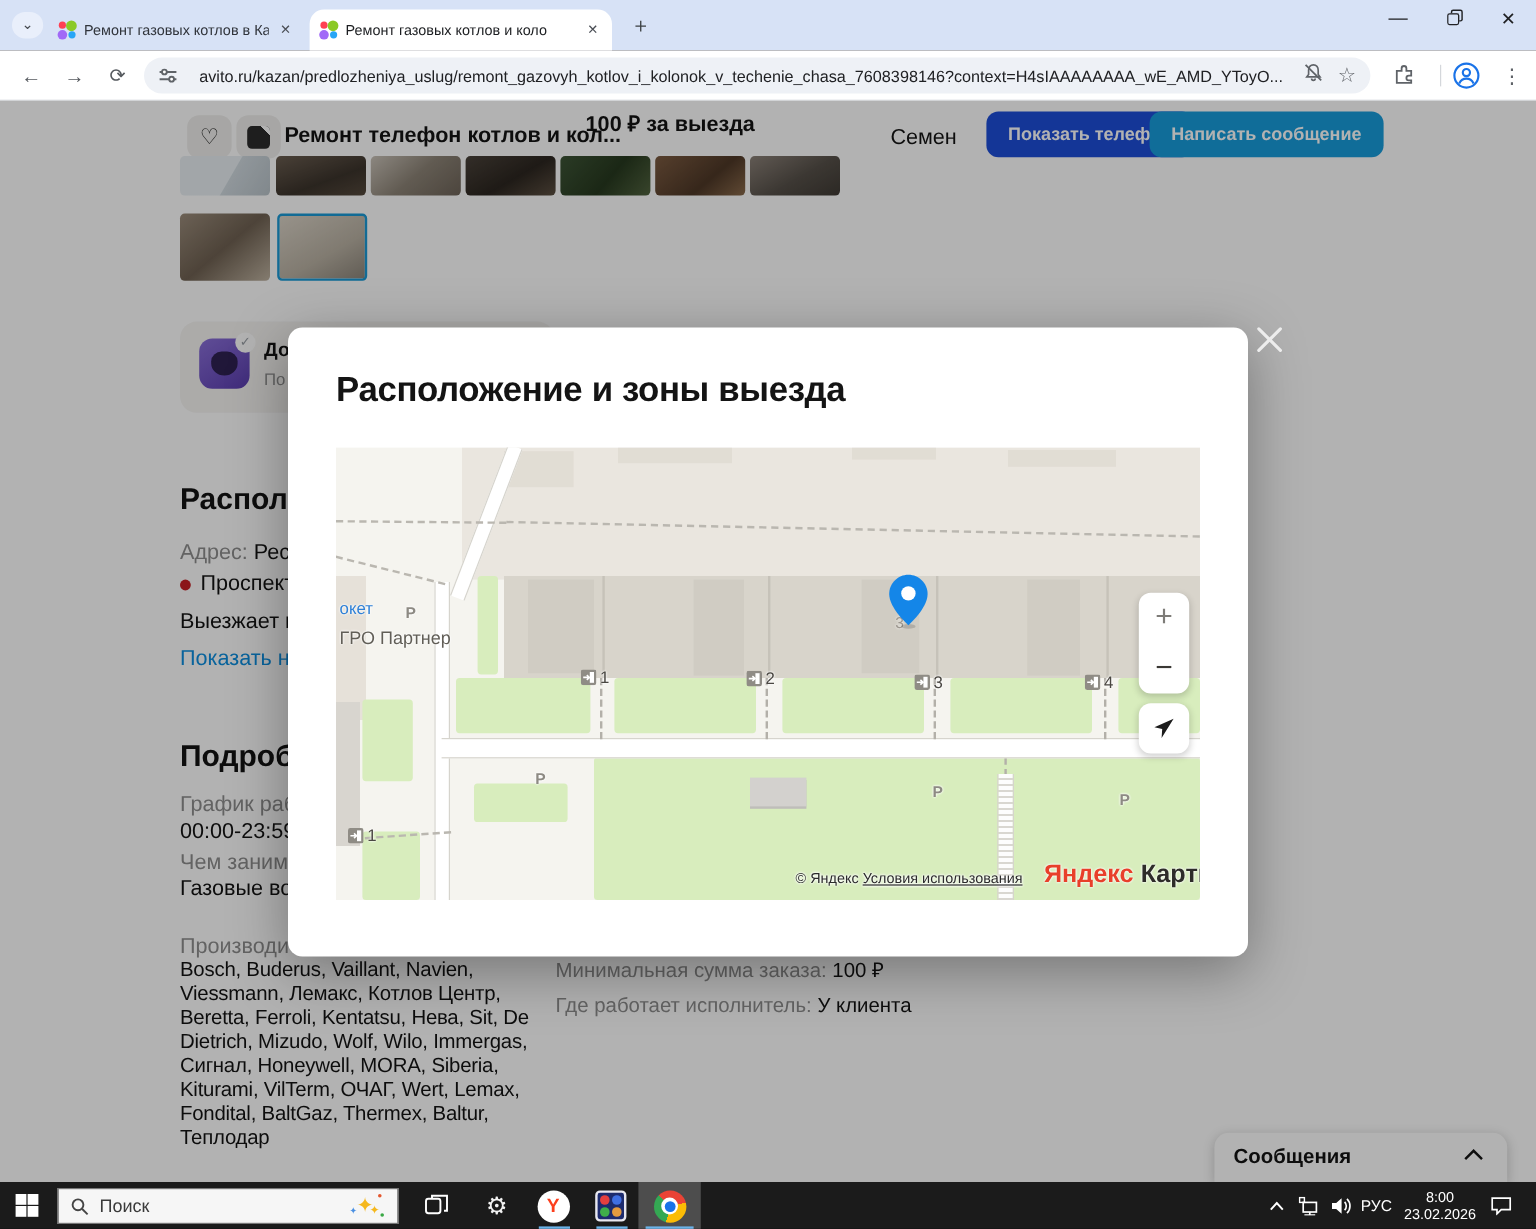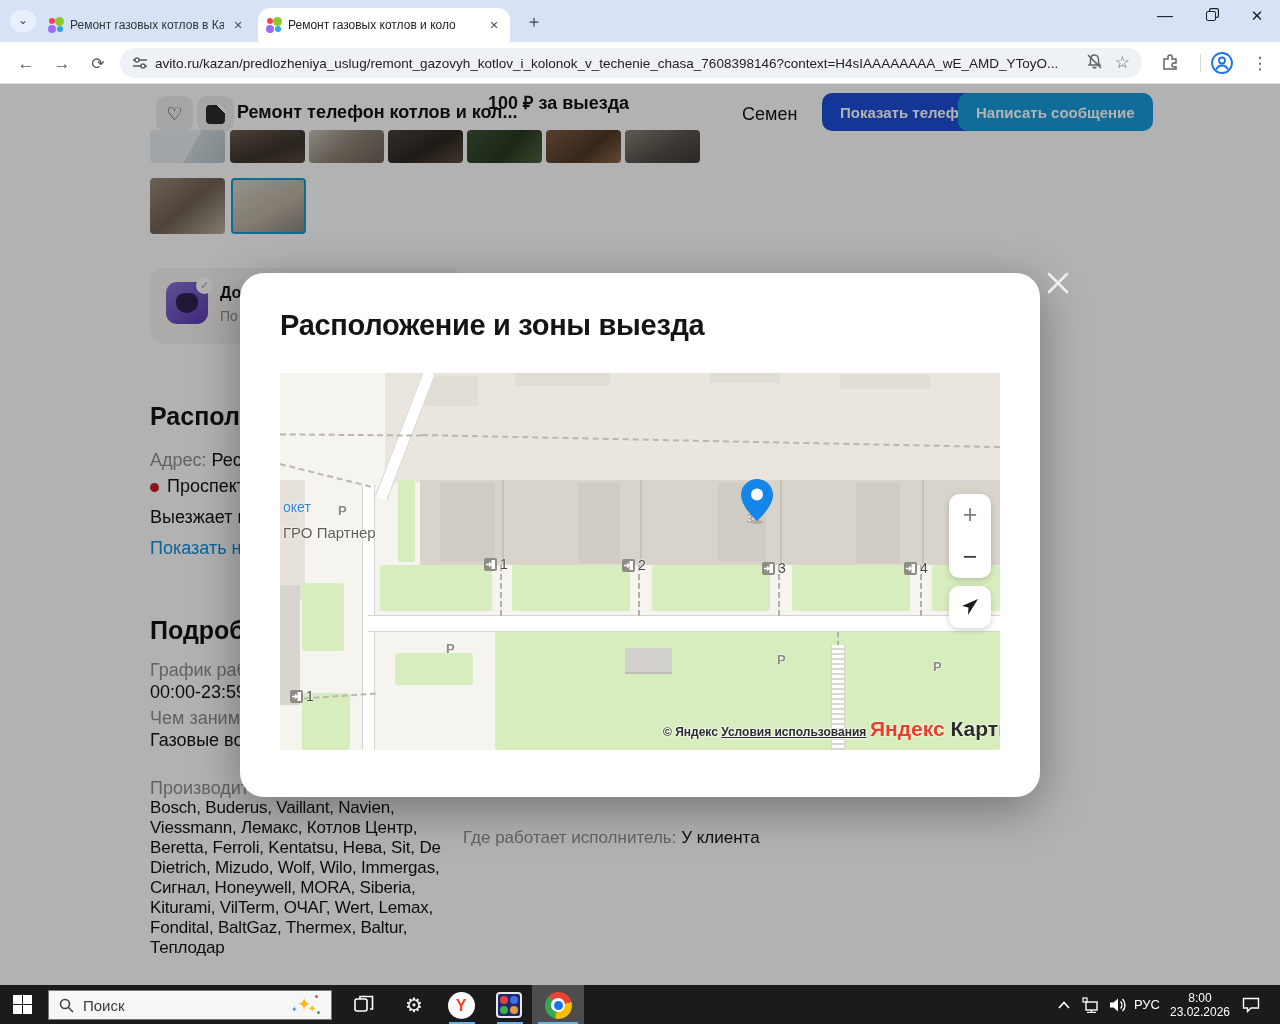--- a/index.html
+++ b/index.html
@@ -23,21 +23,21 @@
   .newtab-btn { position:absolute; left:522px; top:11px; width:24px; height:24px; font-size:17px; line-height:22px; text-align:center; color:#3c4043; }
   .wc { position:absolute; top:0; width:46px; height:32px; display:flex; align-items:center; justify-content:center; color:#202124; }
   #wc-min { left:1142px; font-size:16px; }
   #wc-max { left:1188px; }
   #wc-max .sq { width:10px; height:10px; border:1.2px solid #202124; border-radius:2px; box-shadow:3px -3px 0 -1.2px #d7e2f6, 3px -3px 0 0 #202124; }
   #wc-close { left:1234px; font-size:15px; }
 
   #toolbar { position:absolute; left:0; top:42px; width:1280px; height:42px; background:#fff; border-bottom:1px solid #dcdfe3; }
   .navbtn { position:absolute; top:8px; width:28px; height:28px; text-align:center; line-height:27px; font-size:17px; color:#55595e; }
   .urlbar { position:absolute; left:120px; top:6px; width:1022px; height:30px; border-radius:15px; background:#eef1f6; display:flex; align-items:center; padding:0 12px; }
-  .url-text { font-size:13.5px; color:#202124; white-space:nowrap; overflow:hidden; flex:1; margin-left:7px; }
+  .url-text { font-size:13.5px; color:#202124; white-space:nowrap; overflow:hidden; flex:1; margin-left:18px; }
   .urlicon { flex:none; margin-left:12px; }
   .tbicon { position:absolute; top:9px; width:24px; height:24px; display:flex; align-items:center; justify-content:center; }
   .tb-divider { position:absolute; left:1200px; top:12px; width:1px; height:18px; background:#d4d7db; }
 
   
   #page { position:absolute; left:0; top:84px; width:1280px; height:901px; background:#fff; overflow:hidden; }
   .hbtn { position:absolute; top:12px; width:37px; height:36px; background:#efeeec; border-radius:10px; display:flex; align-items:center; justify-content:center; }
   .noteglyph { width:19px; height:19px; background:#2b2b2b; border-radius:4px; position:relative; overflow:hidden; }
   .noteglyph::after { content:""; position:absolute; right:0; top:0; width:8px; height:8px; background:linear-gradient(225deg,#fff 50%,#2b2b2b 50%); }
   .ptitle { position:absolute; left:237px; top:18px; font-size:18px; font-weight:bold; color:#141414; }
@@ -73,21 +73,21 @@
   .linktext { color:#0d8fe0; }
   .makers { position:absolute; left:150px; top:714px; width:308px; font-size:17px; line-height:20px; color:#141414; letter-spacing:-0.2px; }
   .rline { position:absolute; left:463px; font-size:17px; color:#141414; white-space:nowrap; }
 
   .msgpanel { position:absolute; left:1012px; top:860px; width:244px; height:41px; background:#fff; border-radius:12px 12px 0 0; box-shadow:0 2px 10px rgba(0,0,0,.2); }
   .msgpanel span { position:absolute; left:16px; top:10px; font-size:17px; font-weight:bold; color:#141414; }
 
   #overlay { position:absolute; left:0; top:84px; width:1280px; height:901px; background:rgba(0,0,0,0.30); z-index:5; }
 
   
-  #modal { position:absolute; left:240px; top:273px; width:800px; height:524px; background:#fff; border-radius:24px; z-index:10; box-shadow:0 12px 48px rgba(0,0,0,.35); }
+  #modal { position:absolute; left:240px; top:273px; width:800px; height:524px; background:#fff; border-radius:12px; z-index:10; box-shadow:0 12px 48px rgba(0,0,0,.35); }
   #modal h1 { position:absolute; left:40px; top:36px; font-size:29px; font-weight:bold; color:#141414; letter-spacing:-0.3px; }
   #modal-close { position:absolute; left:1044px; top:269px; width:28px; height:28px; z-index:11; }
 
   
   #map { position:absolute; left:40px; top:100px; width:720px; height:377px; background:#f5f4ef; overflow:hidden; }
   .m { position:absolute; }
   .band { left:105px; top:0; width:615px; height:110px; background:#eae6df; }
   .roof { background:#e1ddd4; }
   .slab { left:140px; top:107px; width:580px; height:85px; background:#d8d4cb; }
   .slab-dark { background:#d0ccc3; }
@@ -102,21 +102,21 @@
   .hatch { background:repeating-linear-gradient(to bottom,#fdfdfd 0 3px,#d9d7d1 3px 5px); border-left:1px solid #d6d4cd; border-right:1px solid #d6d4cd; }
   .maplabel { font-size:14px; color:#615e57; text-shadow:0 0 2px #fff,0 0 2px #fff; white-space:nowrap; }
   .maplabel.blue { color:#2f80d6; font-size:14px; }
   .plabel { font-size:13px; font-weight:bold; color:#8d8a83; text-shadow:0 0 2px #fff,0 0 2px #fff; }
   .ent { display:flex; align-items:center; gap:3px; }
   .entnum { font-size:14px; color:#4a4742; text-shadow:0 0 2px #fff,0 0 2px #fff; }
   .house-num { font-size:13px; color:#9b968e; text-shadow:0 0 2px #fff; }
   .ctrl { background:#fff; border-radius:10px; box-shadow:0 2px 6px rgba(0,0,0,.18); }
   .zoombtn { width:42px; height:42px; text-align:center; font-size:25px; line-height:40px; color:#7e7c78; }
   .zoombtn.minus { color:#3a3834; }
-  .attr { font-size:12px; color:#2b2b2b; text-shadow:0 0 2px #fff,0 0 2px #fff,0 0 3px #fff; white-space:nowrap;font-weight:bold; }
+  .attr { font-size:12px; color:#2b2b2b; text-shadow:0 0 2px #fff,0 0 2px #fff,0 0 3px #fff; white-space:nowrap; }
   .attr u { text-decoration:underline; }
   .ylogo { font-size:21px; font-weight:bold; white-space:nowrap; text-shadow:0 0 2px #fff,0 0 2px #fff; }
   .ylogo .y1 { color:#e8402a; }
   .ylogo .y2 { color:#2e2c29; }
 
   
   #taskbar { position:absolute; left:0; top:985px; width:1280px; height:39px; background:#1b1b1b; z-index:20; }
   .startgrid { position:absolute; left:13px; top:10px; width:19px; height:19px; display:grid; grid-template-columns:9px 9px; grid-template-rows:9px 9px; gap:1px; }
   .startgrid i { background:#fff; }
   .tsearch { position:absolute; left:48px; top:5px; width:284px; height:30px; background:#f6f6f6; border:1px solid #777; display:flex; align-items:center; padding:0 10px; }
@@ -250,22 +250,29 @@
   <div class="ltext linktext" style="top:454px;">Показать на карте</div>
 
   <div class="sec-title" style="top:532px;">Подробности</div>
   <div class="ltext glabel" style="top:576px;">График работы:</div>
   <div class="ltext" style="top:598px;">00:00-23:59</div>
   <div class="ltext glabel" style="top:624px;">Чем занимается:</div>
   <div class="ltext" style="top:646px;white-space:normal;width:300px;line-height:21px;">Газовые водонагреватели, котлы</div>
   <div class="ltext glabel" style="top:694px;">Производители:</div>
   <div class="makers">Bosch, Buderus, Vaillant, Navien, Viessmann, Лемакс, Котлов Центр, Beretta, Ferroli, Kentatsu, Нева, Sit, De Dietrich, Mizudo, Wolf, Wilo, Immergas, Сигнал, Honeywell, MORA, Siberia, Kiturami, VilTerm, ОЧАГ, Wert, Lemax, Fondital, BaltGaz, Thermex, Baltur, Теплодар</div>
 
+  <div class="rline" style="top:712px;"><span class="glabel">Минимальная сумма заказа:</span> <span>100 ₽</span></div>
   <div class="rline" style="top:744px;"><span class="glabel">Где работает исполнитель:</span> <span>У клиента</span></div>
 
+  <div class="msgpanel">
+    <span>Сообщения</span>
+    <svg style="position:absolute;right:20px;top:13px;" width="16" height="10" viewBox="0 0 16 10">
+        <polyline points="1,9 8,2 15,9" fill="none" stroke="#141414" stroke-width="2"></polyline>
+      </svg>
+  </div>
 </div>
 
 <div id="overlay"></div>
 
 <div id="modal">
   <h1>Расположение и зоны выезда</h1>
 
   <div id="map">
 
     <div class="m band"></div>

